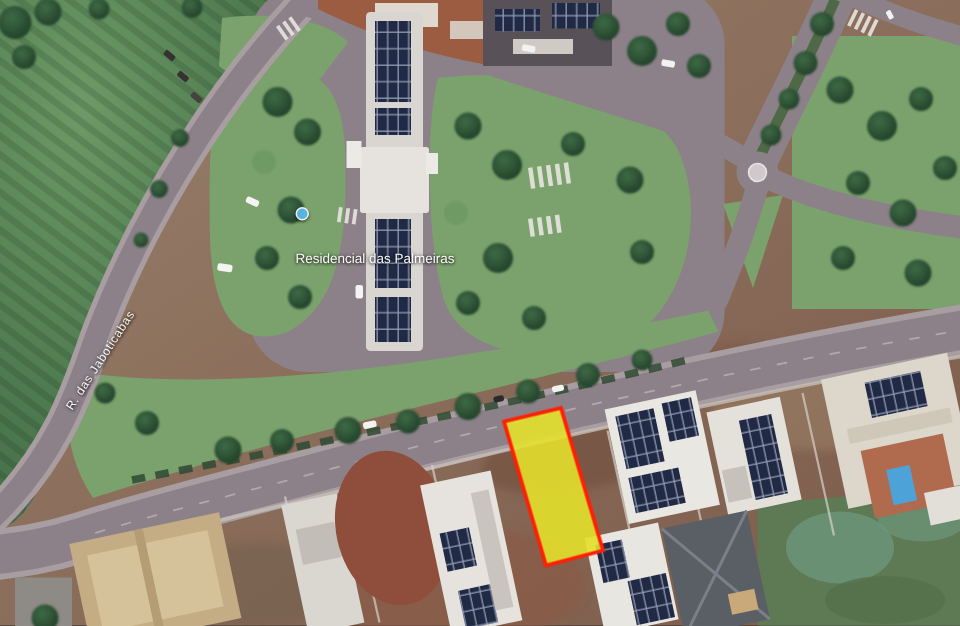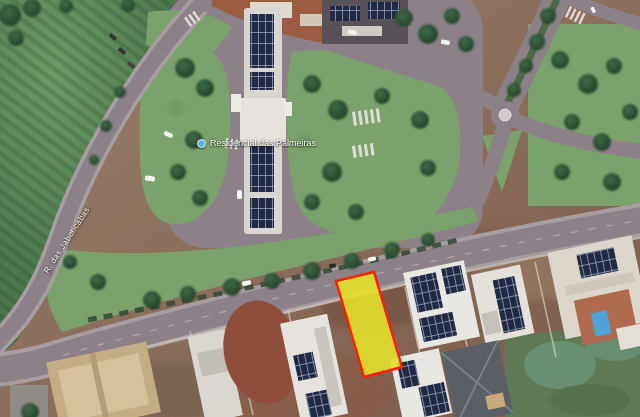--- a/index.html
+++ b/index.html
@@ -16,21 +16,21 @@
   .map-label{
     position:absolute;color:var(--label-text);
     text-shadow:0 1px 2px rgba(0,0,0,.85),0 0 3px rgba(0,0,0,.6);
     white-space:nowrap;pointer-events:auto;
   }
   .street-label{
     left:46px;top:268px;font-size:8px;letter-spacing:.5px;opacity:.92;
     transform-origin:0 50%;transform:rotate(-57deg);
   }
   .poi-label{
-    left:197px;top:138px;font-size:9px;display:flex;align-items:flex-end;gap:4px;opacity:.95;
+    left:197px;top:138px;font-size:9px;display:flex;align-items:flex-start;gap:20px;opacity:.95;flex-direction:column;
   }
   .poi-pin{
     width:7px;height:7px;border-radius:50%;background:var(--pin);
     border:1.5px solid #f4fbff;box-shadow:0 1px 2px rgba(0,0,0,.6);display:inline-block;
   }
 </style>
 </head>
 <body>
 
 <div class="stage">

